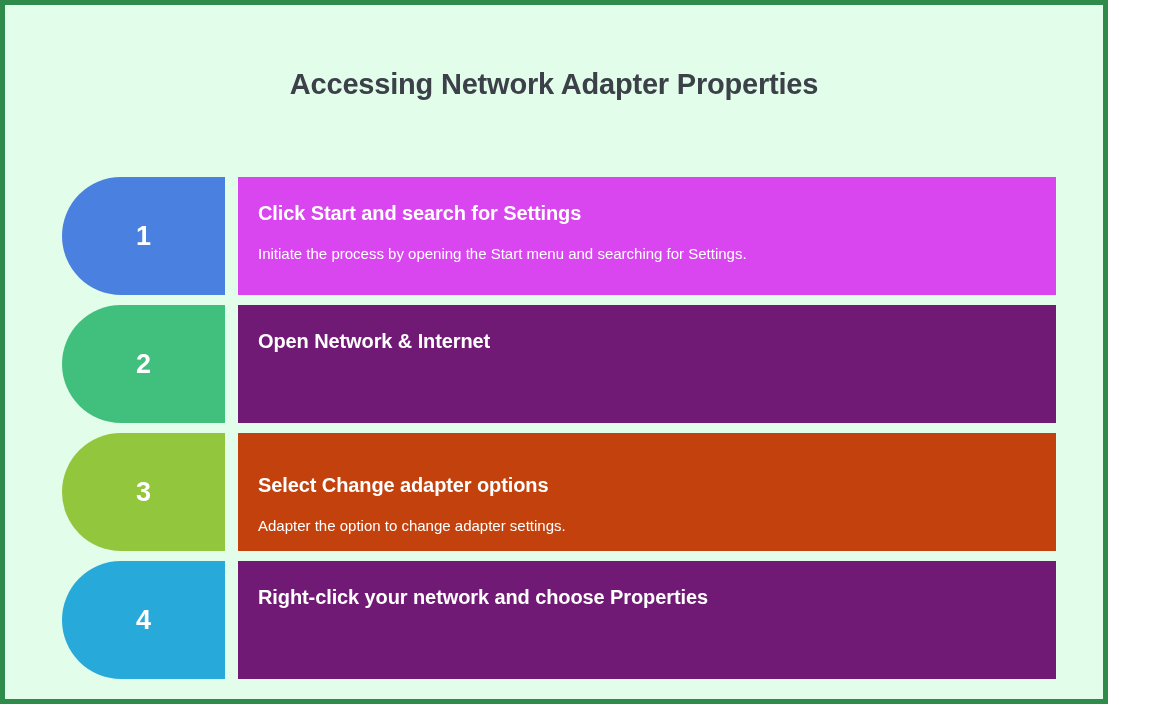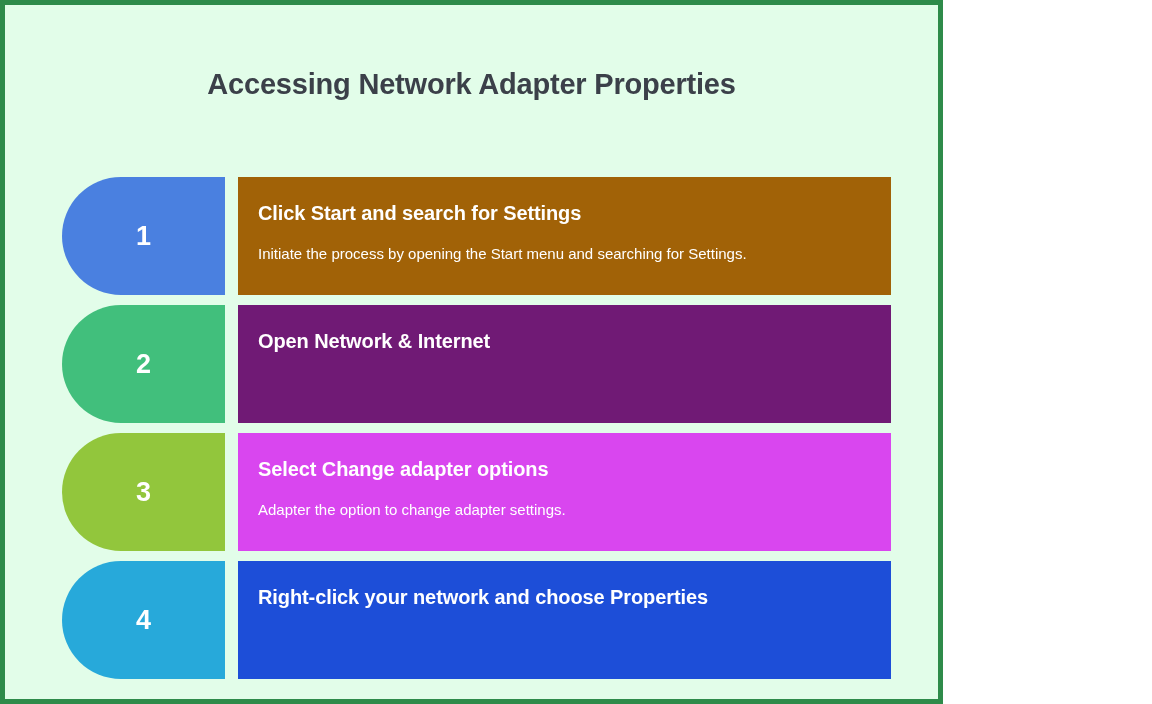--- a/index.html
+++ b/index.html
@@ -10,21 +10,21 @@
   }
 
   body {
     background: #ffffff;
     font-family: "Liberation Sans", sans-serif;
     -webkit-font-smoothing: antialiased;
   }
 
   #infographic {
     position: relative;
-    width: 943px;
+    width: 1108px;
     height: 704px;
     background: #e2fde9;
     border: 5px solid #2e8b4a;
     overflow: hidden;
   }
 
   #page-title {
     text-align: center;
     font-size: 29px;
     font-weight: bold;
@@ -96,48 +96,48 @@
 <div id="infographic" style="background: rgb(226, 253, 233); border-color: rgb(46, 139, 74);">
 
   <h1 id="page-title" style="color: rgb(59, 64, 73);">Accessing Network Adapter Properties</h1>
 
   <div id="steps-list">
 
     <div class="step-row">
       <div class="step-badge" style="background: rgb(74, 128, 224);">
         <span class="step-number">1</span>
       </div>
-      <div class="step-panel" style="background: #a16207;">
+      <div class="step-panel" style="background: #d946ef;">
         <div class="step-heading">Click Start and search for Settings</div>
         <div class="step-desc">Initiate the process by opening the Start menu and searching for Settings.</div>
       </div>
     </div>
 
     <div class="step-row">
       <div class="step-badge" style="background: rgb(65, 191, 124);">
         <span class="step-number">2</span>
       </div>
       <div class="step-panel" style="background: #701a75;">
         <div class="step-heading">Open Network &amp; Internet</div>
       </div>
     </div>
 
     <div class="step-row">
       <div class="step-badge" style="background: rgb(146, 198, 60);">
         <span class="step-number">3</span>
       </div>
-      <div class="step-panel" style="background: #d946ef;">
+      <div class="step-panel" style="background: #c2410c; justify-content: center;">
         <div class="step-heading">Select Change adapter options</div>
         <div class="step-desc">Adapter the option to change adapter settings.</div>
       </div>
     </div>
 
     <div class="step-row">
       <div class="step-badge" style="background: rgb(39, 169, 218);">
         <span class="step-number">4</span>
       </div>
-      <div class="step-panel" style="background: #1d4ed8;">
+      <div class="step-panel" style="background: #701a75;">
         <div class="step-heading">Right-click your network and choose Properties</div>
       </div>
     </div>
 
   </div>
 </div>
 
 </body></html>

